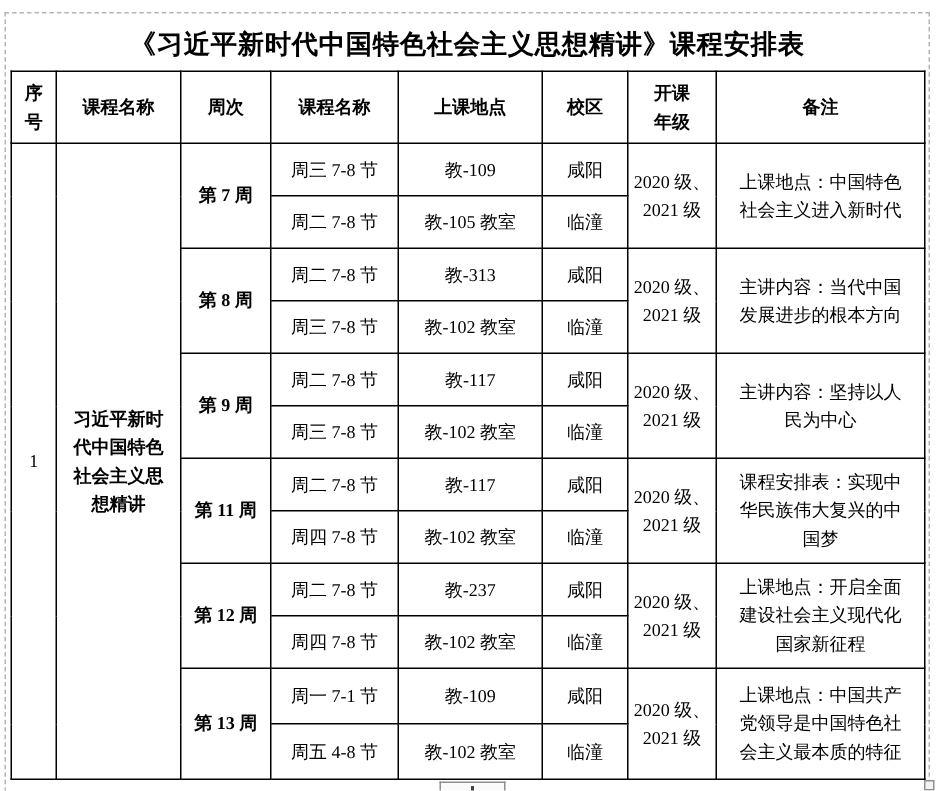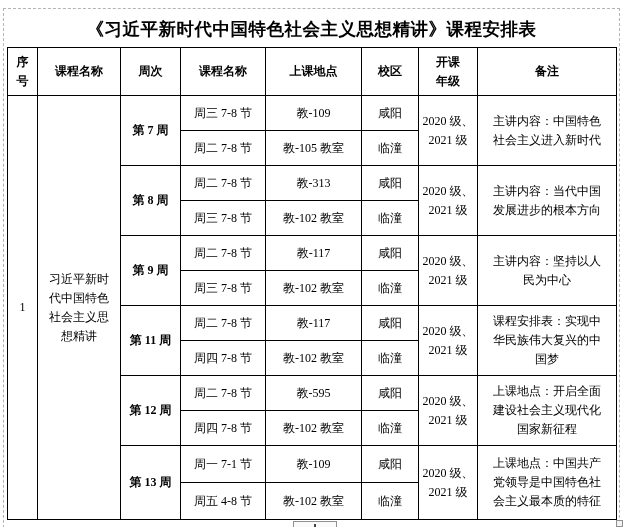--- a/index.html
+++ b/index.html
@@ -44,21 +44,21 @@
     overflow: hidden;
   }
   table.schedule th {
     font-weight: bold;
     white-space: pre-line;
     height: 48px;
   }
   tr.sub { height: 35px; }
   tr.sub-tall { height: 37px; }
   td.serial-cell { font-size: 12px; }
-  td.course-cell { padding: 0 11px; line-height: 21px; }
+  td.course-cell { padding: 0 11px; line-height: 21px; font-weight: bold; }
   td.week-cell { white-space: nowrap; font-weight: bold; }
   td.time-cell, td.loc-cell, td.campus-cell { white-space: nowrap; }
   td.grade-cell { white-space: pre-line; font-size: 11.5px; line-height: 19px; }
   td.remark-cell { padding: 0 12px; line-height: 20px; word-break: break-all; }
   
   .page-stub {
     position: absolute;
     left: 293px; top: 521px; width: 44px; height: 10px;
     background: #fafafa;
     border: 1px solid #8f8f8f;
@@ -110,21 +110,21 @@
 
     <tr class="sub">
       <td class="serial-cell" rowspan="12">1</td>
       <td class="course-cell" rowspan="12">习近平新时代中国特色社会主义思想精讲</td>
       <td class="week-cell" rowspan="2">第 7 周</td>
       <td class="time-cell">周三 7-8 节</td>
       <td class="loc-cell">教-109</td>
       <td class="campus-cell">咸阳</td>
       <td class="grade-cell" rowspan="2">2020 级、
 2021 级</td>
-      <td class="remark-cell" rowspan="2">主讲内容：中国特色社会主义进入新时代</td>
+      <td class="remark-cell" rowspan="2">上课地点：中国特色社会主义进入新时代</td>
     </tr>
     <tr class="sub">
       <td class="time-cell">周二 7-8 节</td>
       <td class="loc-cell">教-105 教室</td>
       <td class="campus-cell">临潼</td>
     </tr>
 
     <tr class="sub">
       <td class="week-cell" rowspan="2">第 8 周</td>
       <td class="time-cell">周二 7-8 节</td>
@@ -166,21 +166,21 @@
     </tr>
     <tr class="sub">
       <td class="time-cell">周四 7-8 节</td>
       <td class="loc-cell">教-102 教室</td>
       <td class="campus-cell">临潼</td>
     </tr>
 
     <tr class="sub">
       <td class="week-cell" rowspan="2">第 12 周</td>
       <td class="time-cell">周二 7-8 节</td>
-      <td class="loc-cell">教-595</td>
+      <td class="loc-cell">教-237</td>
       <td class="campus-cell">咸阳</td>
       <td class="grade-cell" rowspan="2">2020 级、
 2021 级</td>
       <td class="remark-cell" rowspan="2">上课地点：开启全面建设社会主义现代化国家新征程</td>
     </tr>
     <tr class="sub">
       <td class="time-cell">周四 7-8 节</td>
       <td class="loc-cell">教-102 教室</td>
       <td class="campus-cell">临潼</td>
     </tr>

